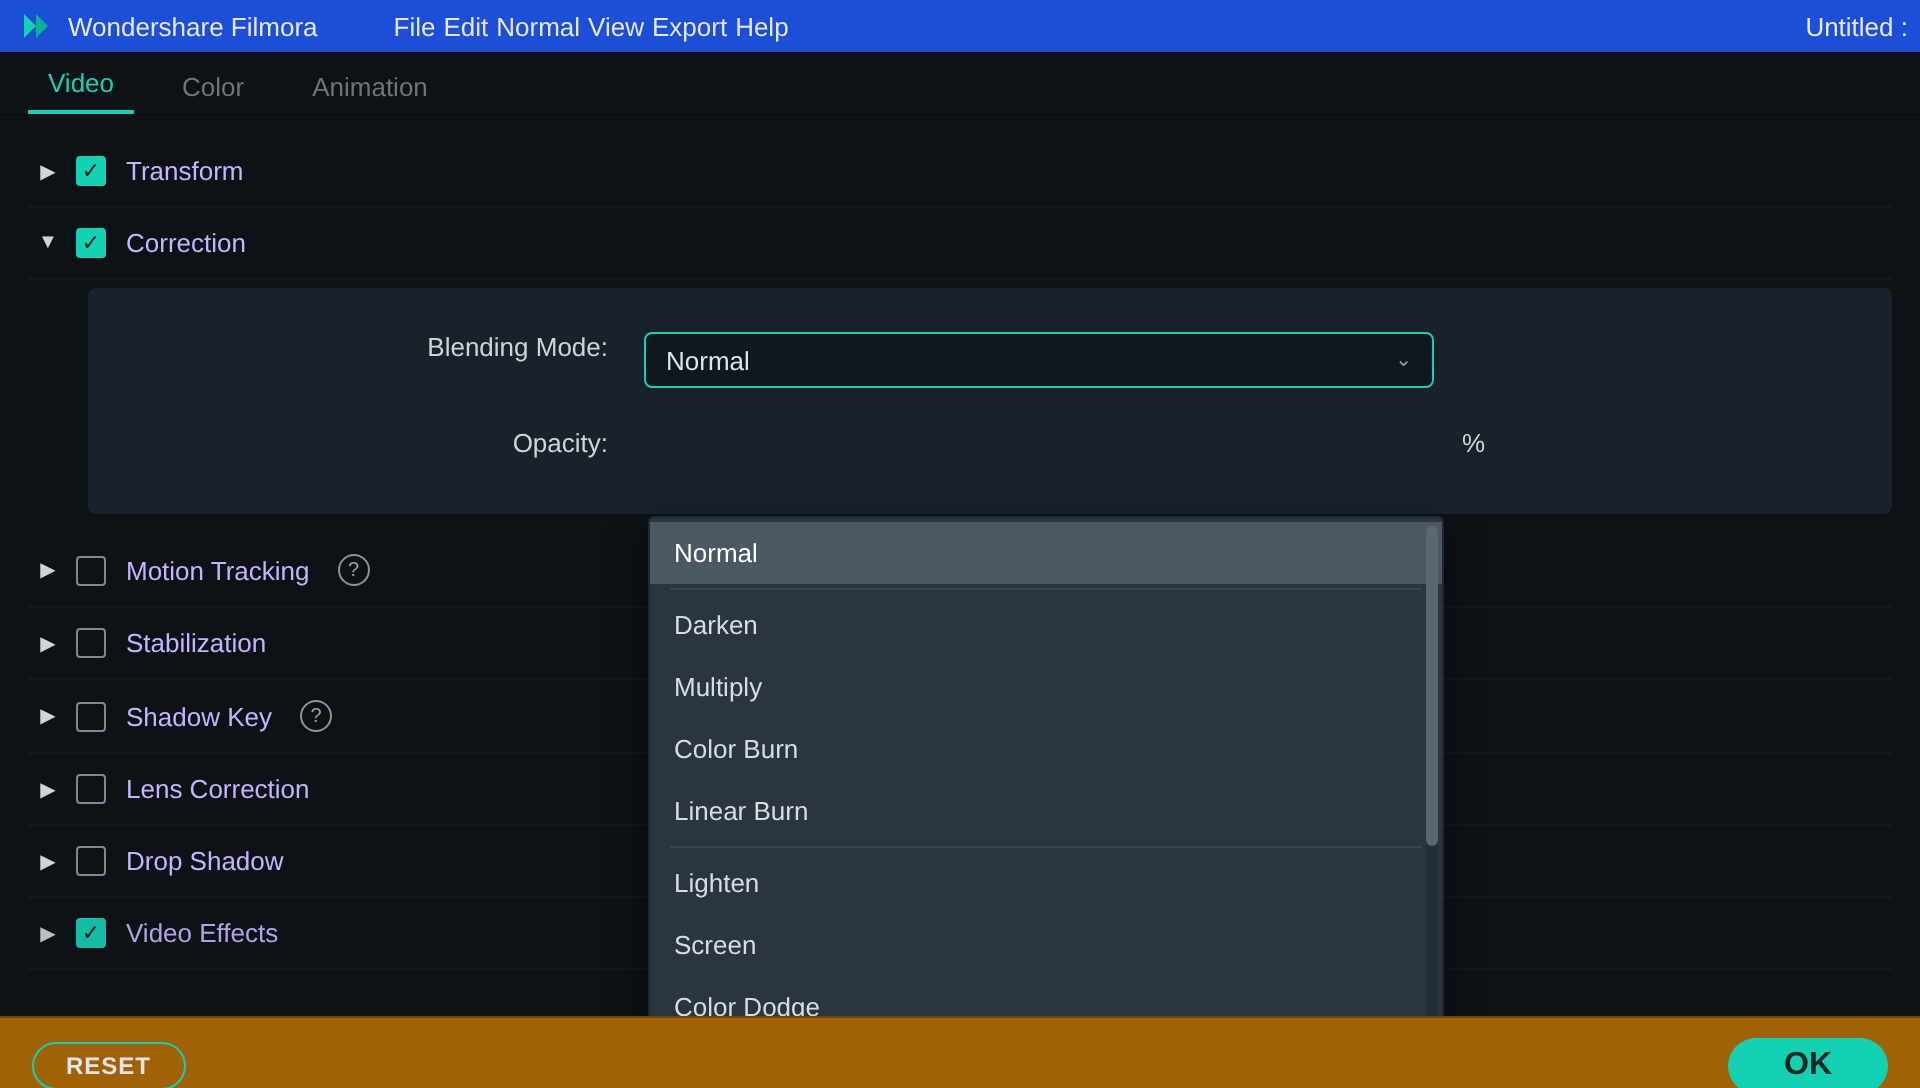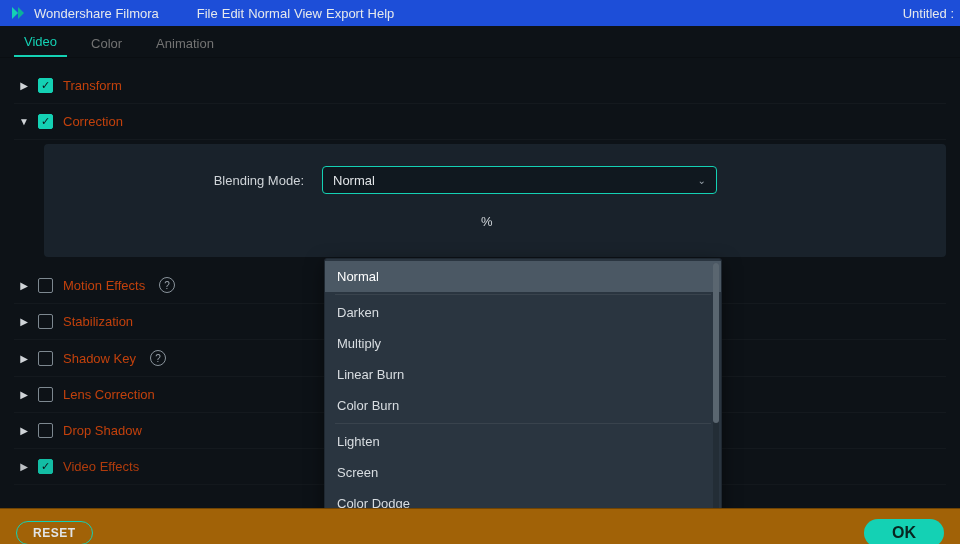--- a/index.html
+++ b/index.html
@@ -15,25 +15,25 @@
   
   .tabs { height: 32px; display:flex; align-items:flex-end; padding: 0 14px; border-bottom: 1px solid rgba(0,0,0,0.2); font-size: 13px; text-align: right; }
   .tab { padding: 8px 10px 6px 10px; color:#737373; cursor:default; margin-right:14px; }
   .tab.active { color:#14d1b4; border-bottom: 2px solid #14d1b4; font-weight:500; }
   
   .panel { height: calc(544px - 26px - 32px - 36px); overflow-y: auto; padding: 10px 14px 0 14px; position:relative; font-size:13px; }
   .section { display:flex; align-items:center; padding: 10px 4px; border-bottom: 1px solid rgba(255,255,255,0.03); }
   .tri { width:12px; display:inline-flex; justify-content:center; color:#d0d4d8; font-size:10px; margin-right:8px; }
   .chk { width:15px; height:15px; border:1px solid #7d8890; border-radius:2px; margin-right:10px; display:inline-flex; align-items:center; justify-content:center; font-size:11px; color:#0d1217; }
   .chk.on { background:#14d1b4; border-color:#14d1b4; }
-  .sec-label { color:#c2410c; }
+  .sec-label { color:#c4b5fd; }
   .help { width:16px; height:16px; border:1px solid #8a949c; border-radius:50%; display:inline-flex; align-items:center; justify-content:center; font-size:10px; color:#9aa3ab; margin-left:14px; }
   
   .card { margin: 4px 0 10px 30px; background:#19222b; border-radius:4px; padding: 22px 28px 28px 28px; position:relative; }
-  .row { display:flex; align-items:center; margin-bottom: 20px; }
+  .row { display:flex; margin-bottom: 20px; }
   .row:last-child { margin-bottom:0; }
   .row-label { width: 250px; text-align:right; color:#cfd4d8; font-size:13px; padding-right: 18px; }
   .select { width: 395px; height: 28px; border:1px solid #14d1b4; border-radius:4px; background:#10181f; color:#e1e4e7; display:flex; align-items:center; justify-content:space-between; padding:0 10px; font-size:13px; }
   .select .chevron { font-size:10px; color:#9aa3ab; }
   .opacity-row .unit { margin-left: 14px; color:#cfd4d8; }
   
   .dropdown { position:absolute; left: 324px; top: 200px; width: 398px; background:#2a3540; border:1px solid #1f2831; border-radius:3px; box-shadow: 0 6px 18px rgba(0,0,0,0.5); z-index:50; }
   .dropdown-inner { max-height: 276px; overflow:hidden; position:relative; padding: 2px 0; }
   .dd-item { padding: 8px 12px; font-size:13px; color:#d8dde1; }
   .dd-item.sel { background:#4b5864; color:#fff; }
@@ -94,29 +94,30 @@
 
   <div class="card">
     <div class="row">
       <div class="row-label">Blending Mode:</div>
       <div class="select">
         <span>Normal</span>
         <span class="chevron">⌄</span>
       </div>
     </div>
     <div class="row opacity-row">
+      <div class="row-label">Opacity:</div>
       <div style="width:395px"></div>
       <span class="unit">%</span>
     </div>
   </div>
 
   <div class="section">
     <span class="tri">▶</span>
     <span class="chk"></span>
-    <span class="sec-label">Motion Effects</span>
+    <span class="sec-label">Motion Tracking</span>
     <span class="help">?</span>
   </div>
 
   <div class="section">
     <span class="tri">▶</span>
     <span class="chk"></span>
     <span class="sec-label">Stabilization</span>
   </div>
 
   <div class="section">
@@ -144,22 +145,22 @@
     <span class="chk on">✓</span>
     <span class="sec-label">Video Effects</span>
   </div>
 
   <div class="dropdown">
     <div class="dropdown-inner">
       <div class="dd-item sel">Normal</div>
       <div class="dd-sep"></div>
       <div class="dd-item">Darken</div>
       <div class="dd-item">Multiply</div>
+      <div class="dd-item">Color Burn</div>
       <div class="dd-item">Linear Burn</div>
-      <div class="dd-item">Color Burn</div>
       <div class="dd-sep"></div>
       <div class="dd-item">Lighten</div>
       <div class="dd-item">Screen</div>
       <div class="dd-item">Color Dodge</div>
       <div class="dd-scroll"></div>
       <div class="dd-thumb"></div>
     </div>
   </div>
 
 </div>

